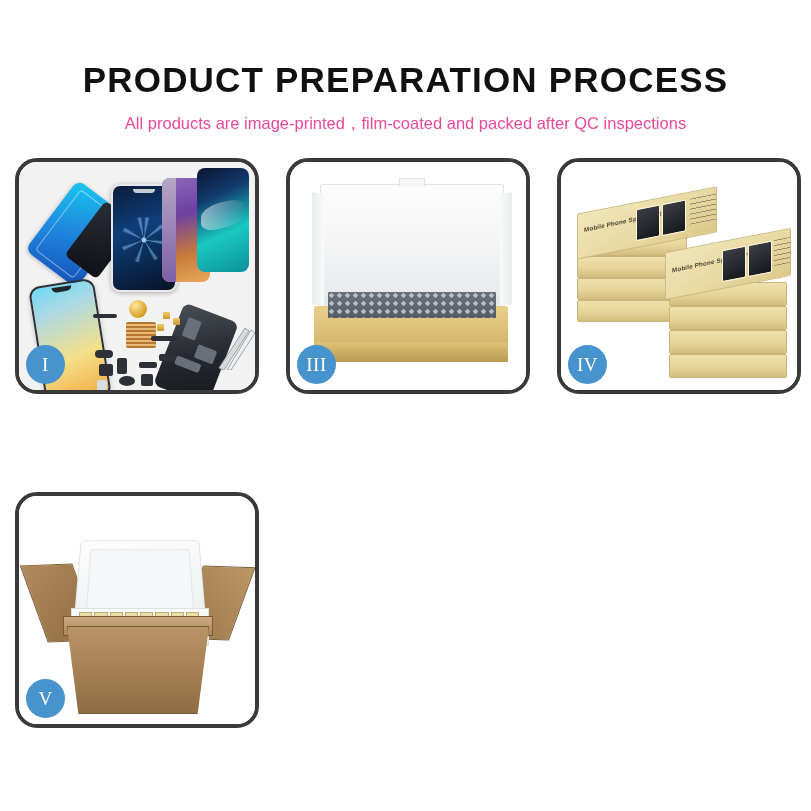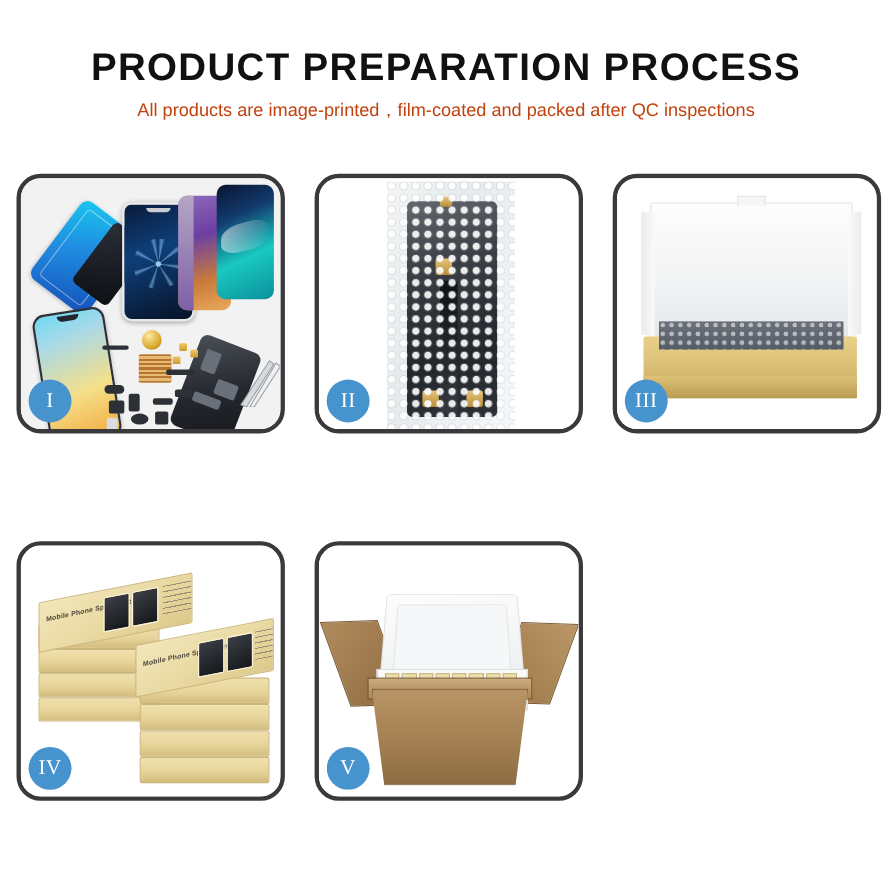--- a/index.html
+++ b/index.html
@@ -17,27 +17,27 @@
     padding-top:44px;
     text-align:center;
     box-sizing:border-box;
   }
   .title{
     font-size:35px;
     font-weight:700;
     letter-spacing:1.2px;
     color:#111111;
     line-height:1;
-    margin:0;
+    margin:18px;
     white-space:nowrap;
   }
   .subtitle{
     font-size:16.5px;
     font-weight:400;
-    color:#c2410c;
+    color:#ec4899;
     margin:13px 0 0 0;
     line-height:1;
     white-space:nowrap;
   }
 
   
   .grid{
     position:absolute;
     left:15px;
     top:158px;
@@ -391,34 +391,20 @@
 
       <svg class="tweezer" viewBox="0 0 42 48">
         <path d="M4 46 L30 6 L34 9 L9 48 Z" fill="#d8dbde" stroke="#9aa0a6" stroke-width="1"></path>
         <path d="M12 48 L36 8 L40 11 L16 48 Z" fill="#eef0f2" stroke="#9aa0a6" stroke-width="1"></path>
       </svg>
 
       <div class="badge">I</div>
     </div>
   </div>
 
-  <div class="panel">
-    <div class="panel-inner p2">
-      <div class="bubble-bag">
-        <div class="screen-in-bag">
-          <div class="flex-cable"></div>
-          <div class="flex-conn" style="left:26px;top:52px;"></div>
-          <div class="flex-conn" style="left:14px;top:172px;"></div>
-          <div class="flex-conn" style="left:54px;top:172px;"></div>
-          <div class="flex-conn" style="left:30px;top:-4px;width:11px;height:9px;"></div>
-        </div>
-      </div>
-      <div class="badge">II</div>
-    </div>
-  </div>
 
   <div class="panel">
     <div class="panel-inner p3">
       <div class="box3">
         <div class="lid3">
           <div class="lid3-tab"></div>
         </div>
         <div class="tray3">
           <div class="tray3-in"></div>
           <div class="tray3-front"></div>

